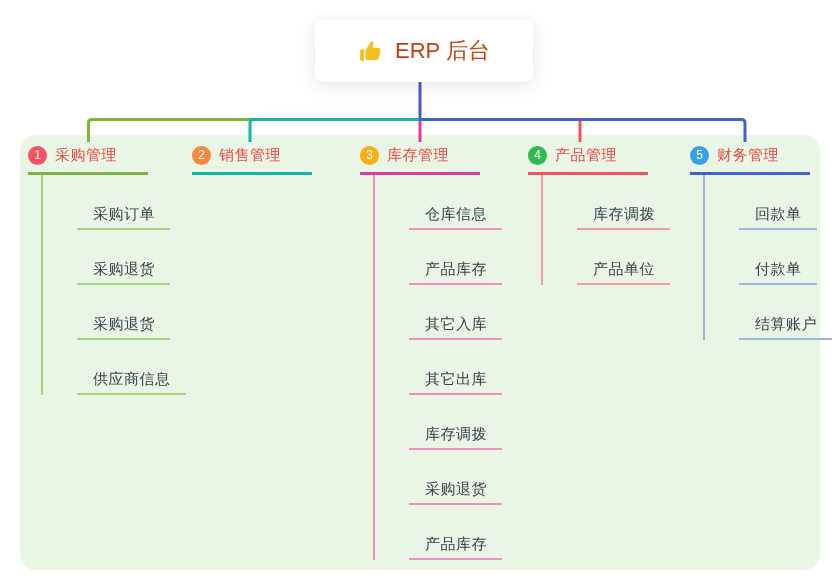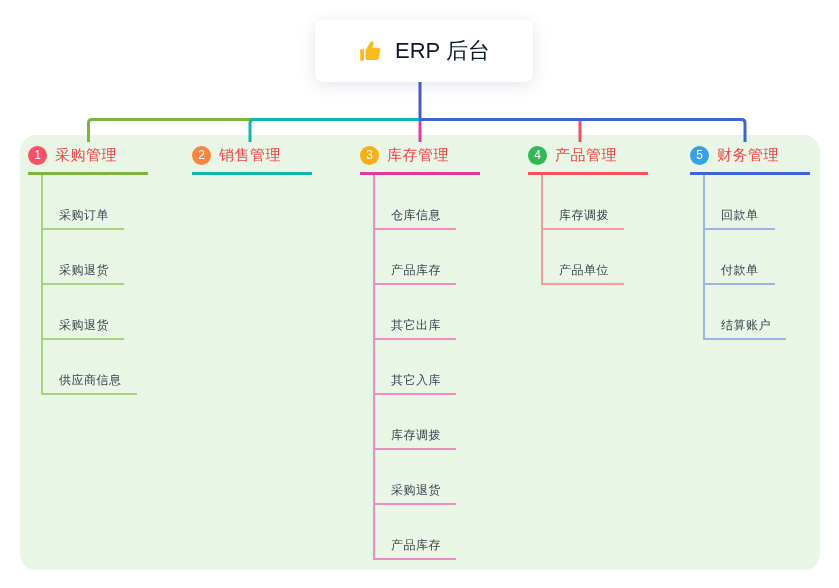--- a/index.html
+++ b/index.html
@@ -12,21 +12,21 @@
   .panel{
     position:absolute;left:20px;top:135px;width:800px;height:435px;
     background:#e9f6e6;border-radius:16px;z-index:1;
   }
   
   .root-node{
     position:absolute;left:315px;top:20px;width:218px;height:62px;
     background:#ffffff;border-radius:8px;
     box-shadow:0 3px 16px rgba(60,80,120,.15);
     display:flex;align-items:center;justify-content:center;gap:11px;
-    font-size:22px;font-weight:500;color:#0f172a;z-index:4;
+    font-size:22px;font-weight:500;color:#c2410c;z-index:4;
   }
   .root-node .thumb{width:26px;height:26px;display:block;}
   
   svg.connectors{position:absolute;left:0;top:0;z-index:2;}
   
   .branch{position:absolute;top:146px;z-index:3;}
   .b0{left:28px}.b1{left:192px}.b2{left:360px}.b3{left:528px}.b4{left:690px}
   .branch-label{
     display:flex;align-items:center;gap:8px;width:120px;
     padding-bottom:7px;border-bottom:3px solid var(--line);
@@ -39,21 +39,21 @@
   .label-text{font-size:15px;font-weight:500;color:#ef4444;letter-spacing:.5px;}
   ul.items{
     list-style:none;margin:0 0 0 13px;padding:0;
     border-left:2px solid var(--sub);width:max-content;
   }
   ul.items li{
     height:55px;box-sizing:border-box;width:max-content;min-width:70px;
     display:flex;align-items:flex-end;
     padding:0 15px 4px 16px;
     border-bottom:2px solid var(--sub);
-    font-size:12px;color:#39404b;letter-spacing:.5px;
+    font-size:15px;color:#39404b;letter-spacing:.5px;margin-left:34px;
   }
 </style>
 </head>
 <body>
 
 <div class="panel"></div>
 
 <svg class="connectors" width="839" height="588">
   <path d="M420 82 L420 119" fill="none" stroke-width="3" stroke="#4a57cd"></path>
   <path d="M253 119.5 L92 119.5 Q88.5 119.5 88.5 123 L88.5 142" fill="none" stroke-width="3" stroke="#7cb43d"></path>
@@ -92,22 +92,22 @@
 </div>
 
 <div class="branch b2" style="--line: #e03a9f; --sub: #f18cc4; --badge: #f9ae13;">
   <div class="branch-label">
     <span class="badge">3</span>
     <span class="label-text">库存管理</span>
   </div>
   <ul class="items">
     <li>仓库信息</li>
     <li>产品库存</li>
+    <li>其它入库</li>
     <li>其它出库</li>
-    <li>其它入库</li>
     <li>库存调拨</li>
     <li>采购退货</li>
     <li>产品库存</li>
   </ul>
 </div>
 
 <div class="branch b3" style="--line: #f25160; --sub: #f59ba0; --badge: #2eba50;">
   <div class="branch-label">
     <span class="badge">4</span>
     <span class="label-text">产品管理</span>

